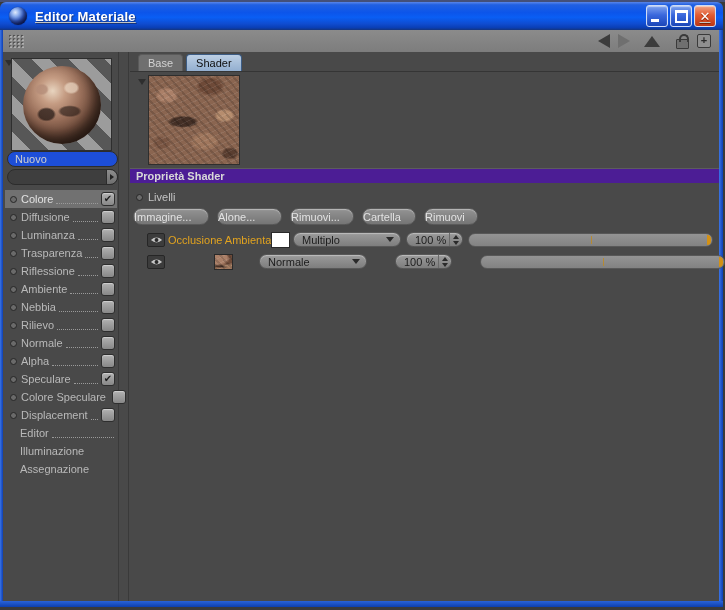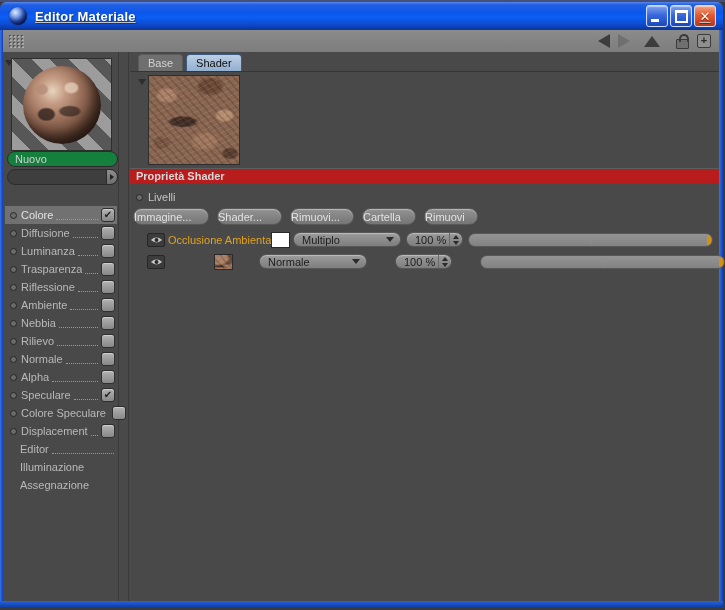--- a/index.html
+++ b/index.html
@@ -82,36 +82,36 @@
     background:
       radial-gradient(16px 12px at 30% 62%,rgba(40,28,24,.75) 0 45%,transparent 60%),
       radial-gradient(20px 10px at 60% 58%,rgba(35,24,20,.6) 0 45%,transparent 60%),
       radial-gradient(14px 11px at 62% 28%,rgba(235,215,195,.7) 0 40%,transparent 58%),
       radial-gradient(12px 10px at 24% 30%,rgba(180,140,120,.8) 0 42%,transparent 60%),
       radial-gradient(circle at 38% 32%,#e8d4bf 0%,#c59c83 18%,#996f5a 40%,#74503f 58%,#49322a 80%,#281a14 100%);
     box-shadow:inset -6px -8px 12px rgba(10,5,2,.6);
   }
   .namefield{
     position:absolute;left:4px;top:99px;width:111px;height:16px;box-sizing:border-box;
-    background:#15803d;border:1px solid #2c2c2c;border-radius:8px;
+    background:#1d4ed8;border:1px solid #2c2c2c;border-radius:8px;
     color:#cfcfcf;font-size:11px;font-family:"Liberation Sans",sans-serif;
     padding:0 0 0 7px;outline:none;
   }
   .presetfield{
     position:absolute;left:4px;top:117px;width:111px;height:16px;box-sizing:border-box;
     background:#3e3e3e;border:1px solid #2c2c2c;border-radius:8px;
   }
   .presetbtn{
     position:absolute;right:-1px;top:-1px;width:12px;height:16px;
     background:linear-gradient(180deg,#8d8d8d,#6f6f6f);
     border:1px solid #2c2c2c;border-radius:0 8px 8px 0;box-sizing:border-box;
     display:flex;align-items:center;justify-content:center;
   }
   .presetbtn i{width:0;height:0;border-top:3px solid transparent;border-bottom:3px solid transparent;border-left:4px solid #222;}
-  .chlist{position:absolute;left:2px;top:138px;width:112px;margin-top:16px;}
+  .chlist{position:absolute;left:2px;top:138px;width:112px;}
   .ch{height:18px;display:flex;align-items:center;padding-left:5px;cursor:default;}
   .ch.sel{background:#717171;}
   .ch.nobul{padding-left:15px;}
   .bul{width:5px;height:5px;border:1px solid #272727;border-radius:50%;margin-right:4px;flex:none;background:#6a6a6a;}
   .chl{color:#b9b9b9;white-space:nowrap;}
   .ch.sel .chl{color:#e2e2e2;}
   .lead{flex:1;border-bottom:1px dotted #9a9a9a;height:8px;margin:0 3px;}
   .chk{
     width:12px;height:12px;flex:none;margin-right:2px;border-radius:3px;
     background:linear-gradient(180deg,#b2b2b2,#888);
@@ -145,21 +145,21 @@
       radial-gradient(24px 16px at 68% 12%,#6e4a38 0 45%,transparent 60%),
       radial-gradient(18px 12px at 84% 45%,#b68d6e 0 40%,transparent 56%),
       radial-gradient(26px 10px at 38% 52%,#453026 0 45%,transparent 60%),
       radial-gradient(24px 16px at 62% 74%,#a0775d 0 45%,transparent 60%),
       radial-gradient(16px 12px at 14% 76%,#7a5643 0 42%,transparent 58%),
       radial-gradient(14px 10px at 90% 88%,#5a3e30 0 45%,transparent 62%),
       #8a6550;
   }
   .shader-header{
     position:absolute;left:0;top:116px;width:589px;height:15px;
-    background:#b91c1c;border-top:1px solid #5d5d5d;
+    background:#4c1d95;border-top:1px solid #5d5d5d;
     display:flex;align-items:center;padding-left:6px;box-sizing:border-box;
     color:#d8d8d8;font-weight:bold;
   }
   .livelli{position:absolute;left:6px;top:139px;display:flex;align-items:center;}
   .livelli .bul{margin-right:5px;}
   .btnrow{position:absolute;left:3px;top:156px;display:flex;gap:8px;}
   .pbtn{
     height:17px;border-radius:9px;border:1px solid #5a5a5a;box-sizing:border-box;
     background:linear-gradient(180deg,#939393,#757575);
     box-shadow:inset 0 1px 1px rgba(255,255,255,.35);
@@ -400,21 +400,21 @@
     <div class="livelli">
       <span class="bul"></span>
       <span>Livelli</span>
     </div>
 
     <div class="btnrow">
       <div class="pbtn w1">
           <span>Immagine...</span>
         </div>
       <div class="pbtn w2">
-          <span>Shader...</span>
+          <span>Alone...</span>
         </div>
       <div class="pbtn w3">
           <span>Rimuovi...</span>
         </div>
       <div class="pbtn w4">
           <span>Cartella</span>
         </div>
       <div class="pbtn w5">
           <span>Rimuovi</span>
         </div>

